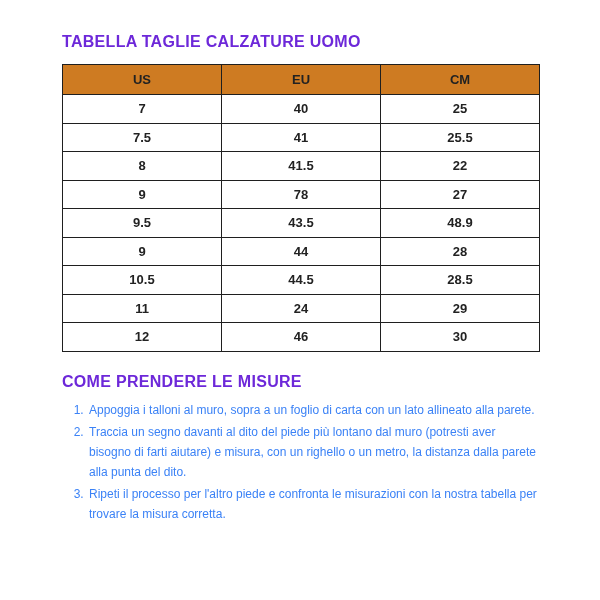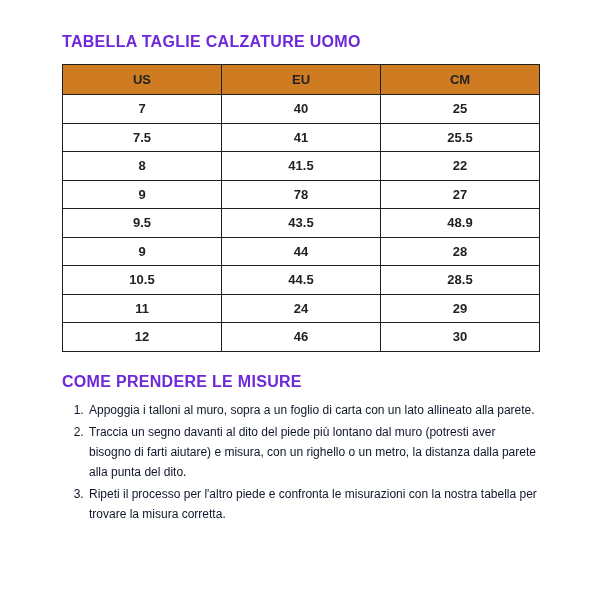--- a/index.html
+++ b/index.html
@@ -52,21 +52,21 @@
     letter-spacing: 0.3px;
     margin: 21px 0 9px 0;
     color: #6d28d9;
   }
 
   ol.steps {
     margin: 0;
     padding: 0 0 0 25px;
     font-size: 12px;
     line-height: 20px;
-    color: #0f172a;
+    color: #3b82f6;
   }
   ol.steps li {
     margin: 0 0 2px 0;
     padding-left: 2px;
   }
 </style>
 </head>
 <body>
 
 <div class="page">

